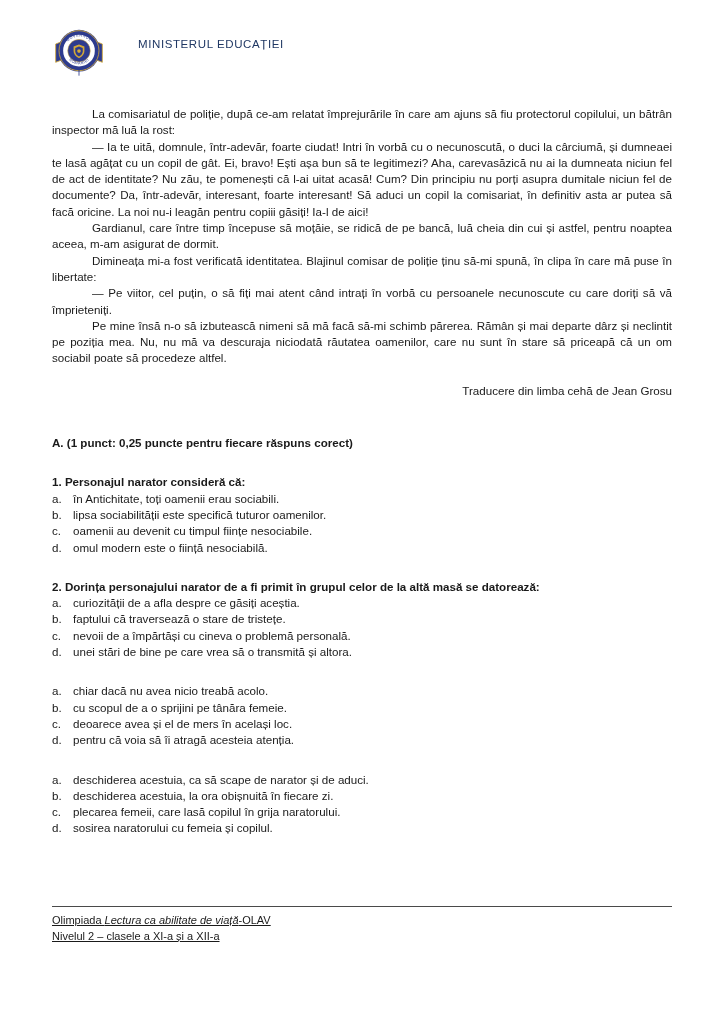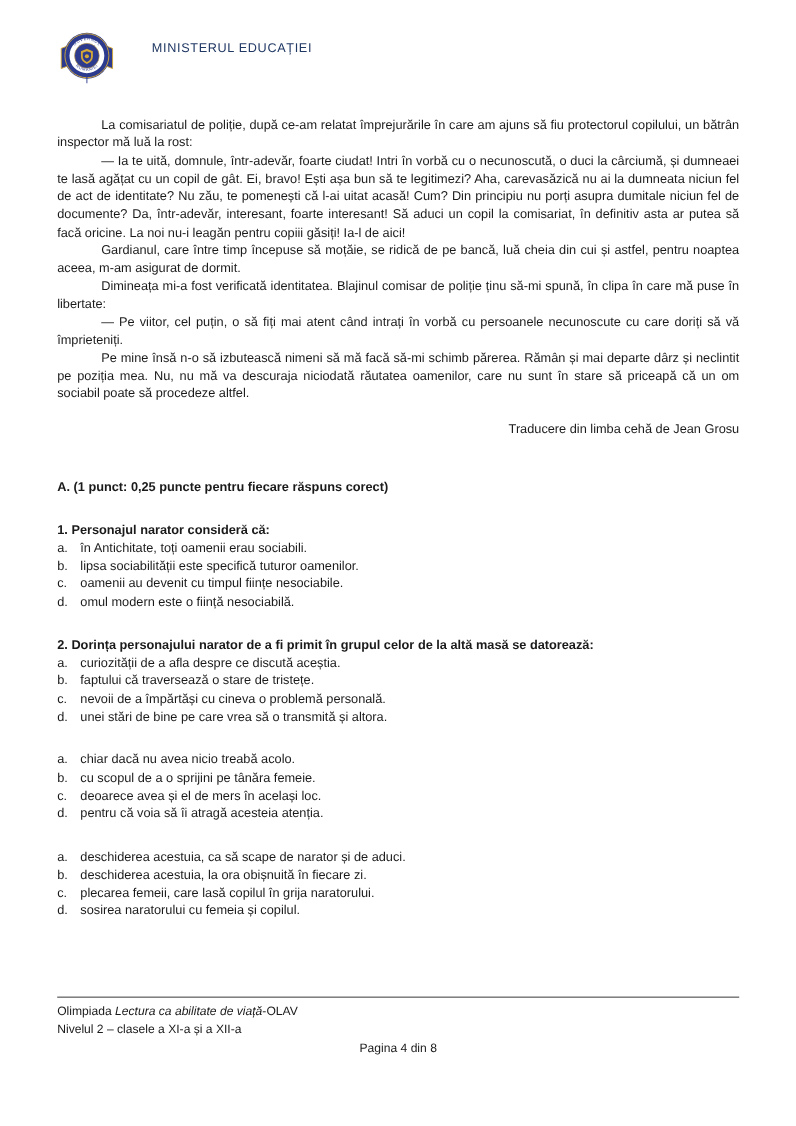--- a/index.html
+++ b/index.html
@@ -30,21 +30,21 @@
   .content { position:absolute; top:106px; left:52px; width:620px; }
   .para { text-align:justify; text-indent:40px; }
   .attribution { text-align:right; margin-top:16px; }
   .section-head { margin-top:36px; font-weight:bold; }
   .questions { }
   .question { margin-top:23px; }
   .q-prompt { font-weight:bold; }
   .option { display:flex; }
   .opt-letter { width:21px; flex:none; }
   .opt-text { flex:1; }
-  .footer { position:absolute; top:906px; left:52px; width:620px; font-size:11px; line-height:16px; }
+  .footer { position:absolute; top:906px; left:52px; width:620px; font-size:11px; line-height:16px;text-decoration:underline; }
   .footer-rule { border-top:1px solid #4a4a4a; height:6px; }
   .footer .center { text-align:center; margin-top:1px; }
   .italic { font-style:italic; }
   .seal-text { font-family:"Liberation Sans", sans-serif; }
 </style>
 </head>
 <body>
 
 <div class="page">
 
@@ -114,21 +114,21 @@
         <div class="option">
           <span class="opt-letter">d.</span>
           <span class="opt-text">omul modern este o ființă nesociabilă.</span>
         </div>
       </div>
 
       <div class="question">
         <p class="q-prompt">2. Dorința personajului narator de a fi primit în grupul celor de la altă masă se datorează:</p>
         <div class="option">
           <span class="opt-letter">a.</span>
-          <span class="opt-text">curiozității de a afla despre ce discută aceștia.</span>
+          <span class="opt-text">curiozității de a afla despre ce găsiți aceștia.</span>
         </div>
         <div class="option">
           <span class="opt-letter">b.</span>
           <span class="opt-text">faptului că traversează o stare de tristețe.</span>
         </div>
         <div class="option">
           <span class="opt-letter">c.</span>
           <span class="opt-text">nevoii de a împărtăși cu cineva o problemă personală.</span>
         </div>
         <div class="option">
@@ -175,16 +175,15 @@
         </div>
       </div>
 
     </div>
   </div>
 
   <div class="footer">
     <div class="footer-rule"></div>
     <p><span>Olimpiada </span><span class="italic">Lectura ca abilitate de viață</span><span>-OLAV</span></p>
     <p>Nivelul 2 – clasele a XI-a și a XII-a</p>
-    <p class="center">Pagina 4 din 8</p>
   </div>
 
 </div>
 
 </body></html>

